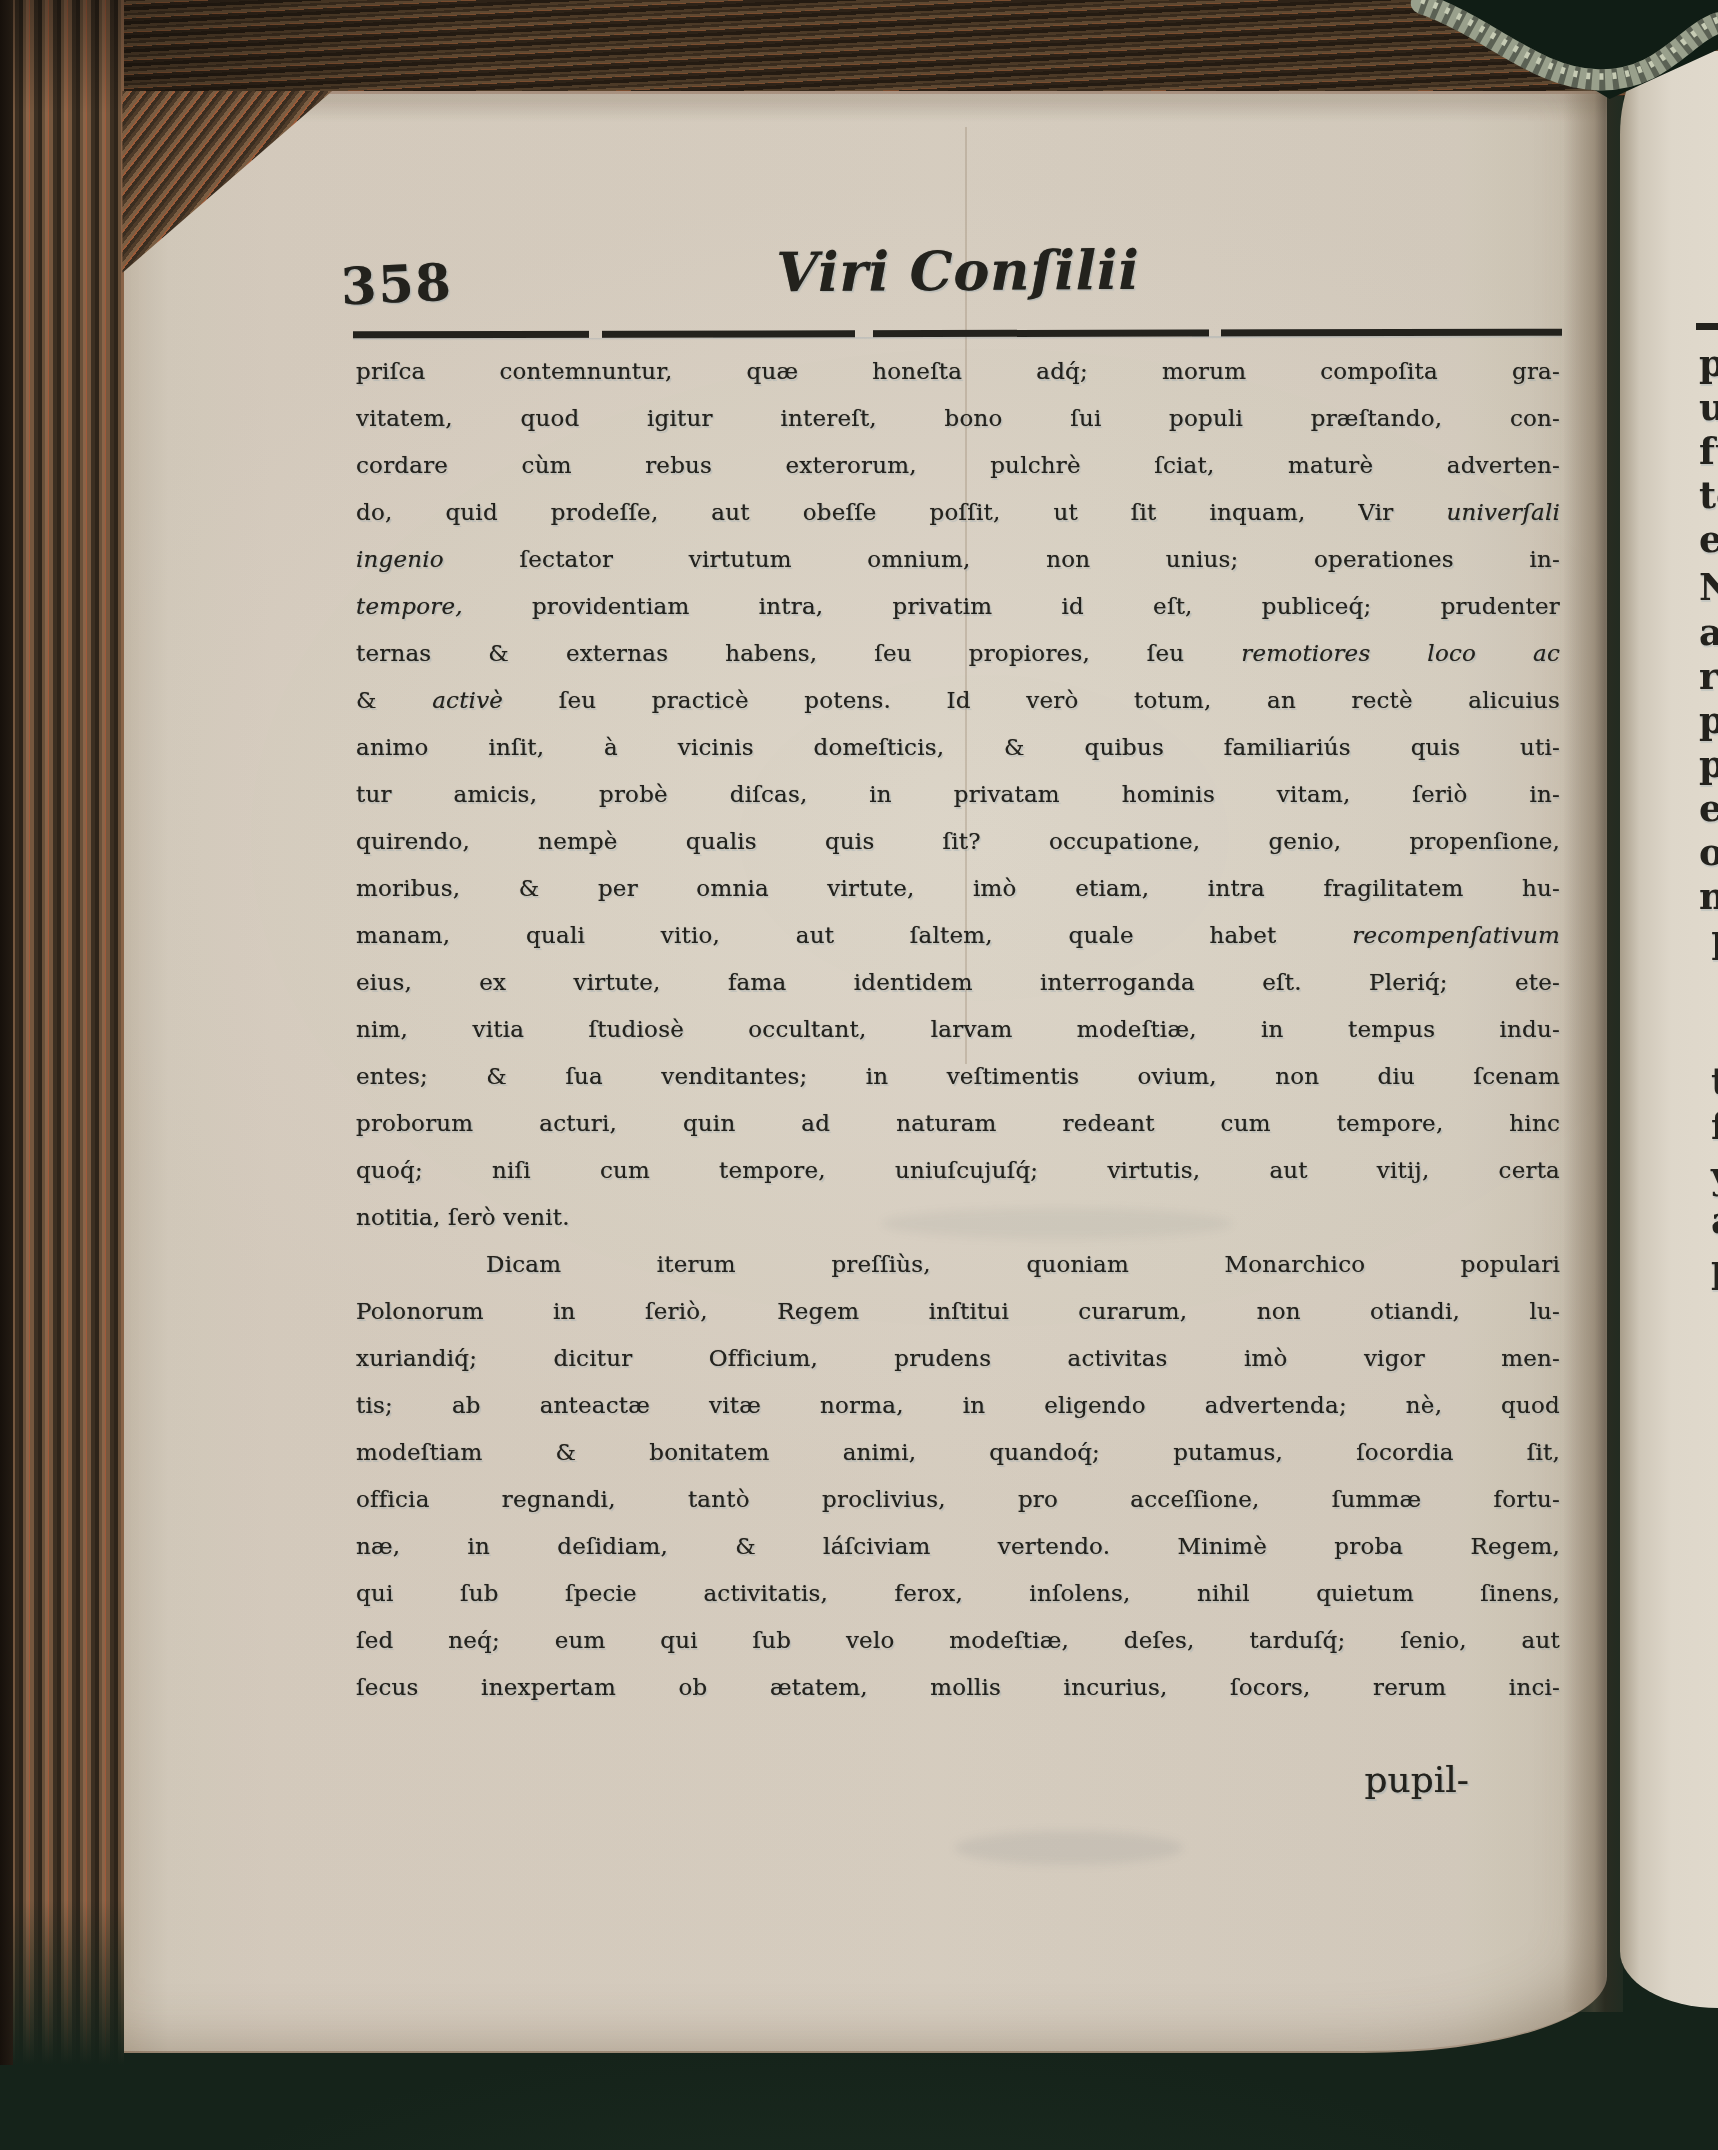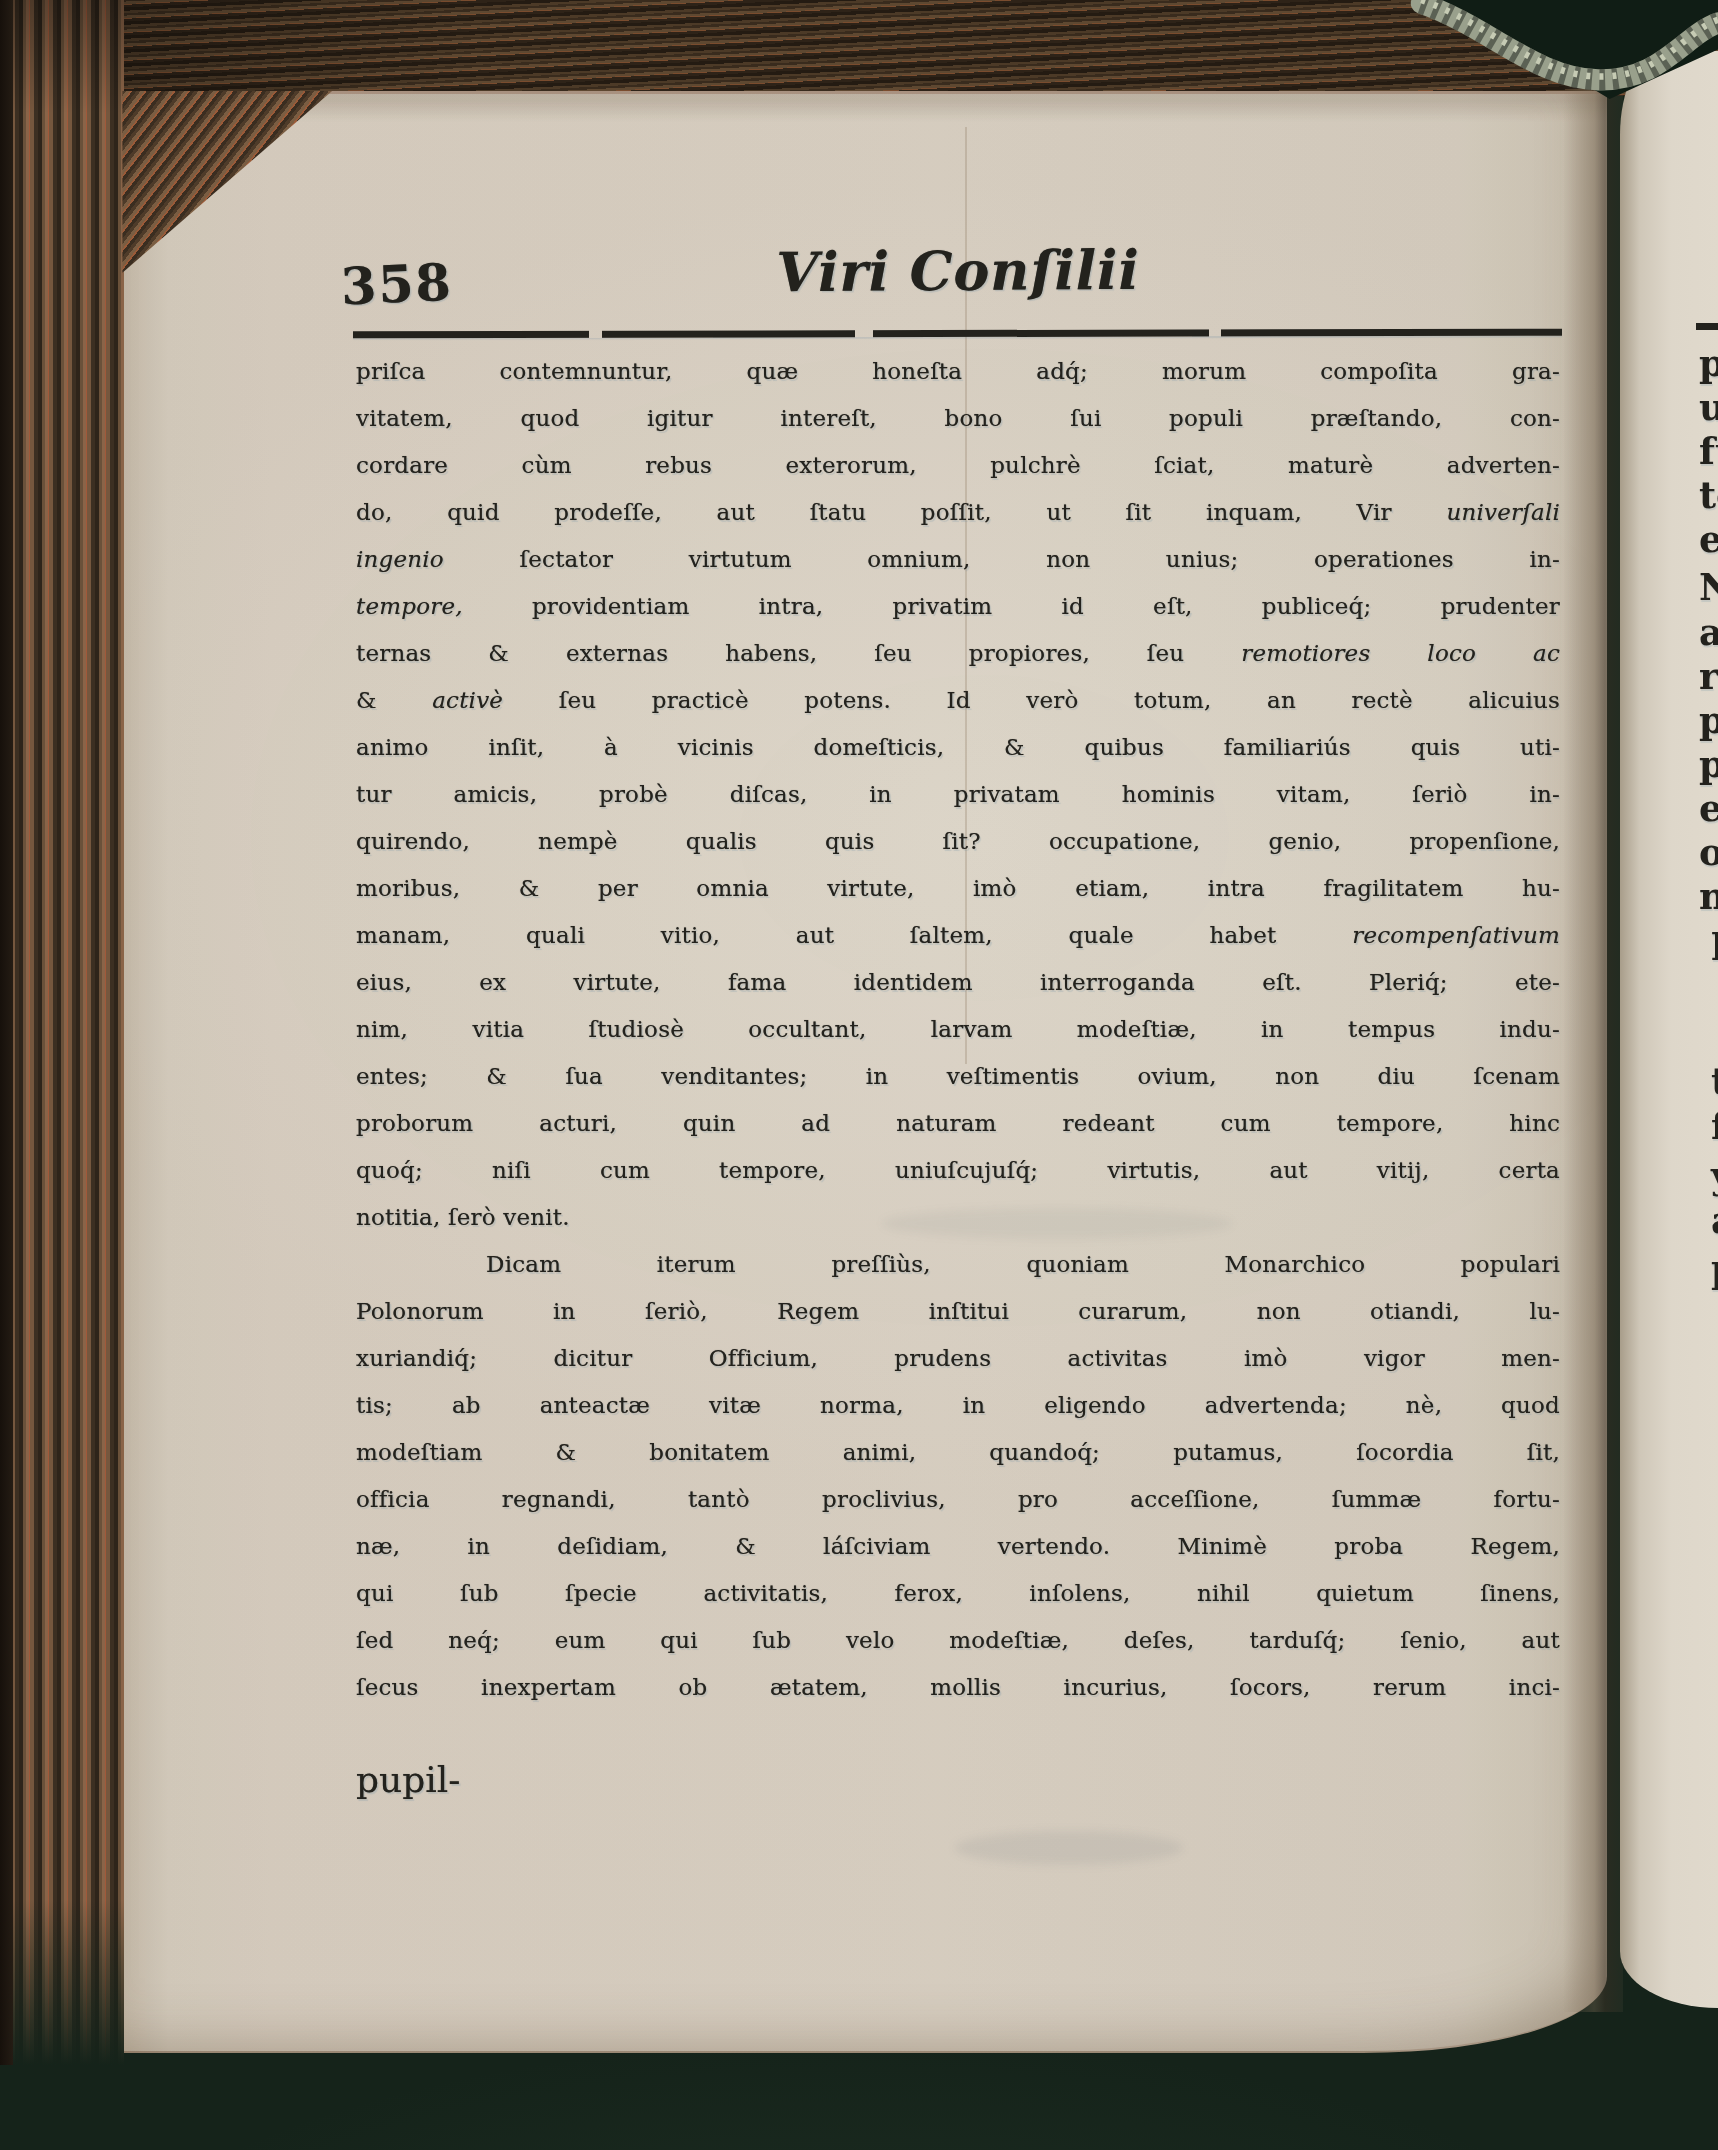--- a/index.html
+++ b/index.html
@@ -50,21 +50,21 @@
       var(--ink,#26241e) 71.8% 100%);
     box-shadow:0 1.6px 0.8px rgba(96,134,160,.18);}
   .body{position:absolute;left:232px;top:254px;width:1204px;
     font-size:23px;letter-spacing:0.2px;}
   .line{height:47px;line-height:47px;overflow:hidden;
     text-align:justify;text-align-last:justify;}
   .line.left{text-align:center;text-align-last:left;}
   .line.indent{text-indent:130px;}
   .it{font-style:italic;margin-top:32px;}
   .catchword{position:absolute;left:232px;top:1665px;width:1204px;
-    padding-right:91px;box-sizing:border-box;font-size:36px;}
+    text-align:right;padding-right:91px;box-sizing:border-box;font-size:36px;}
   .hairline{position:absolute;left:841px;top:33px;width:1.6px;height:937px;
     background:rgba(140,120,95,.28);}
   .ghost{position:absolute;border-radius:50%;filter:blur(4.1px);}
   .ghost.a{left:758px;top:1114px;width:350px;height:31px;background:rgba(85,98,105,.07);}
   .ghost.b{left:831px;top:1737px;width:228px;height:34px;background:rgba(80,92,102,.09);}
 
   
   .gutter{position:absolute;left:1563px;top:73px;width:60px;height:1939px;
     background:linear-gradient(90deg, rgba(120,105,85,0) 0, rgba(115,100,80,.40) 52%, rgba(62,52,40,.50) 70%, rgba(120,105,85,.12) 100%);}
   .facing-page{position:absolute;left:1620px;top:51px;width:99px;height:1957px;
@@ -94,21 +94,21 @@
     <div class="hairline"></div>
     <div class="ghost a"></div>
     <div class="ghost b"></div>
     <div class="page-number ink">358</div>
     <div class="header ink">Viri Conſilii</div>
     <div class="rule"></div>
     <div class="body ink">
         <div class="line"><span>priſca contemnuntur, quæ honeſta adq́; morum compoſita gra-</span></div>
         <div class="line"><span>vitatem, quod igitur intereſt, bono ſui populi præſtando, con-</span></div>
         <div class="line"><span>cordare cùm rebus exterorum, pulchrè ſciat, maturè adverten-</span></div>
-        <div class="line"><span>do, quid prodeſſe, aut ſtatu poſſit, ut ſit inquam, Vir </span><span class="it">univerſali</span></div>
+        <div class="line"><span>do, quid prodeſſe, aut obeſſe poſſit, ut ſit inquam, Vir </span><span class="it">univerſali</span></div>
         <div class="line"><span class="it">ingenio</span><span> ſectator virtutum omnium, non unius; operationes in-</span></div>
         <div class="line"><span class="it">tempore,</span><span> providentiam intra, privatim id eſt, publiceq́; prudenter</span></div>
         <div class="line"><span>ternas &amp; externas habens, ſeu propiores, ſeu </span><span class="it">remotiores loco ac</span></div>
         <div class="line"><span>&amp; </span><span class="it">activè</span><span> ſeu practicè potens.  Id verò totum, an rectè alicuius</span></div>
         <div class="line"><span>animo inſit, à vicinis domeſticis, &amp; quibus familiariús quis uti-</span></div>
         <div class="line"><span>tur amicis, probè diſcas, in privatam hominis vitam, ſeriò in-</span></div>
         <div class="line"><span>quirendo, nempè qualis quis ſit? occupatione, genio, propenſione,</span></div>
         <div class="line"><span>moribus, &amp; per omnia virtute, imò etiam, intra fragilitatem hu-</span></div>
         <div class="line"><span>manam, quali vitio, aut ſaltem, quale habet </span><span class="it">recompenſativum</span></div>
         <div class="line"><span>eius, ex virtute, fama identidem interroganda eſt.  Pleriq́; ete-</span></div>

